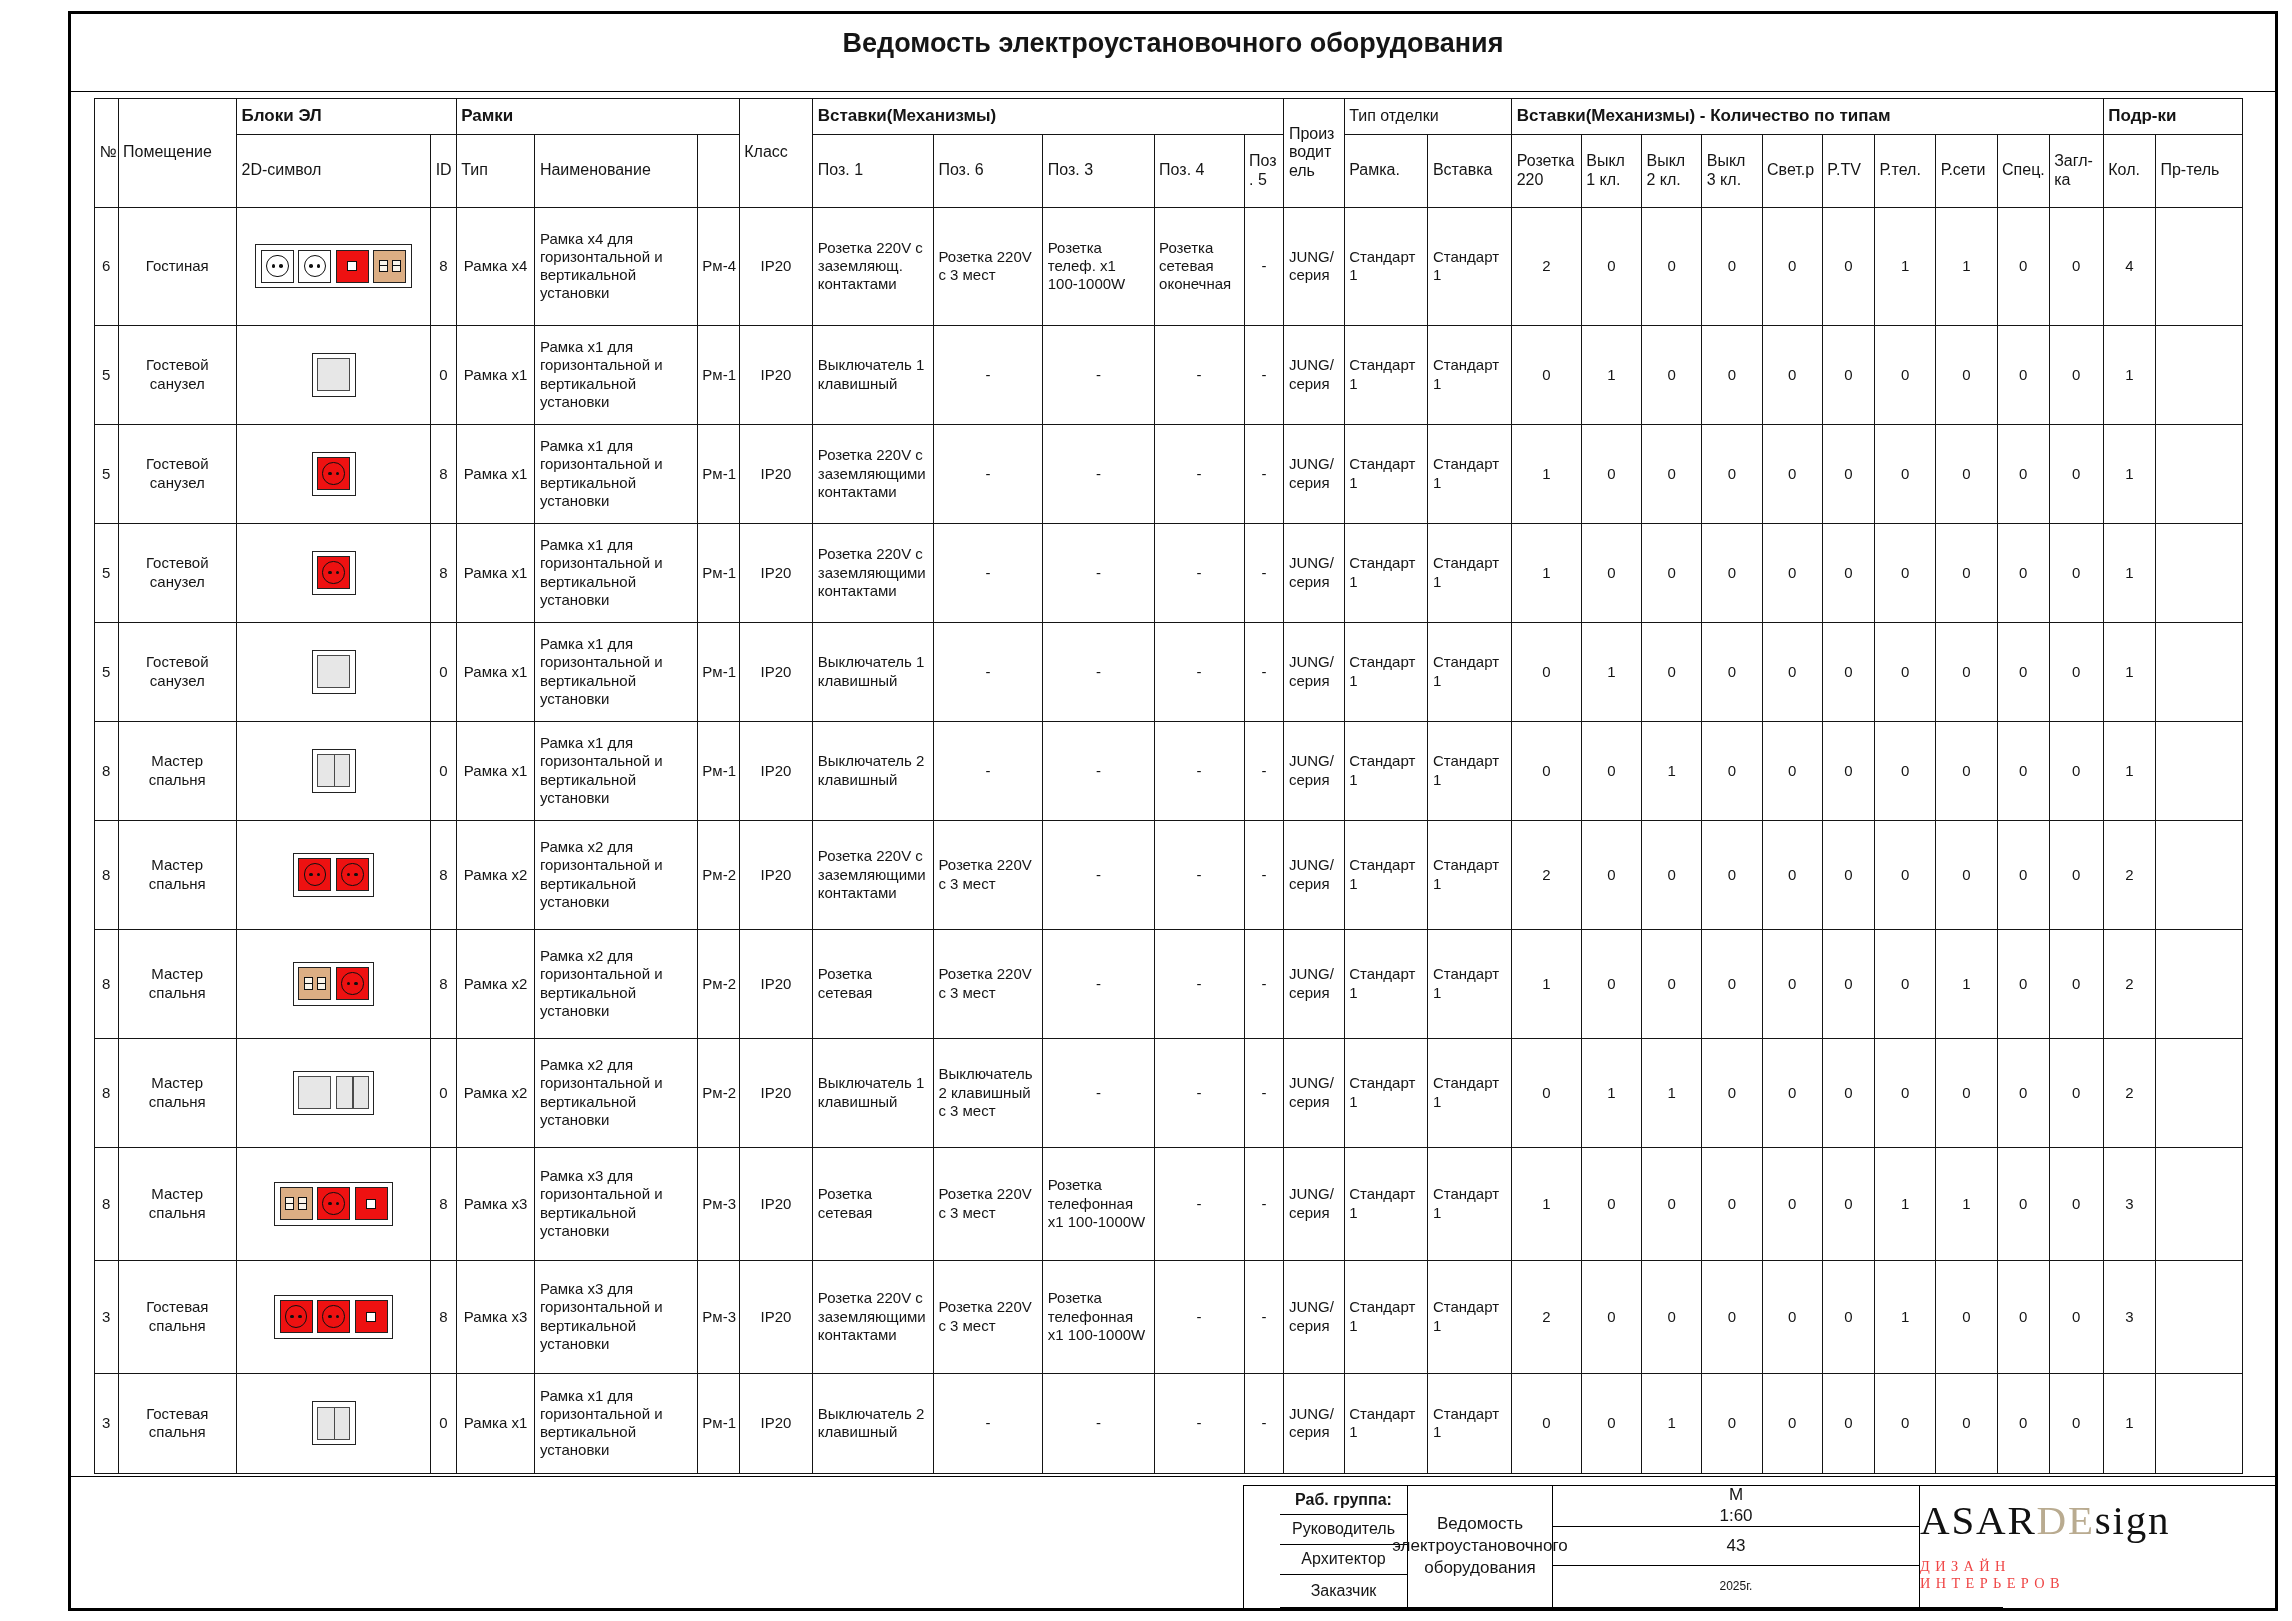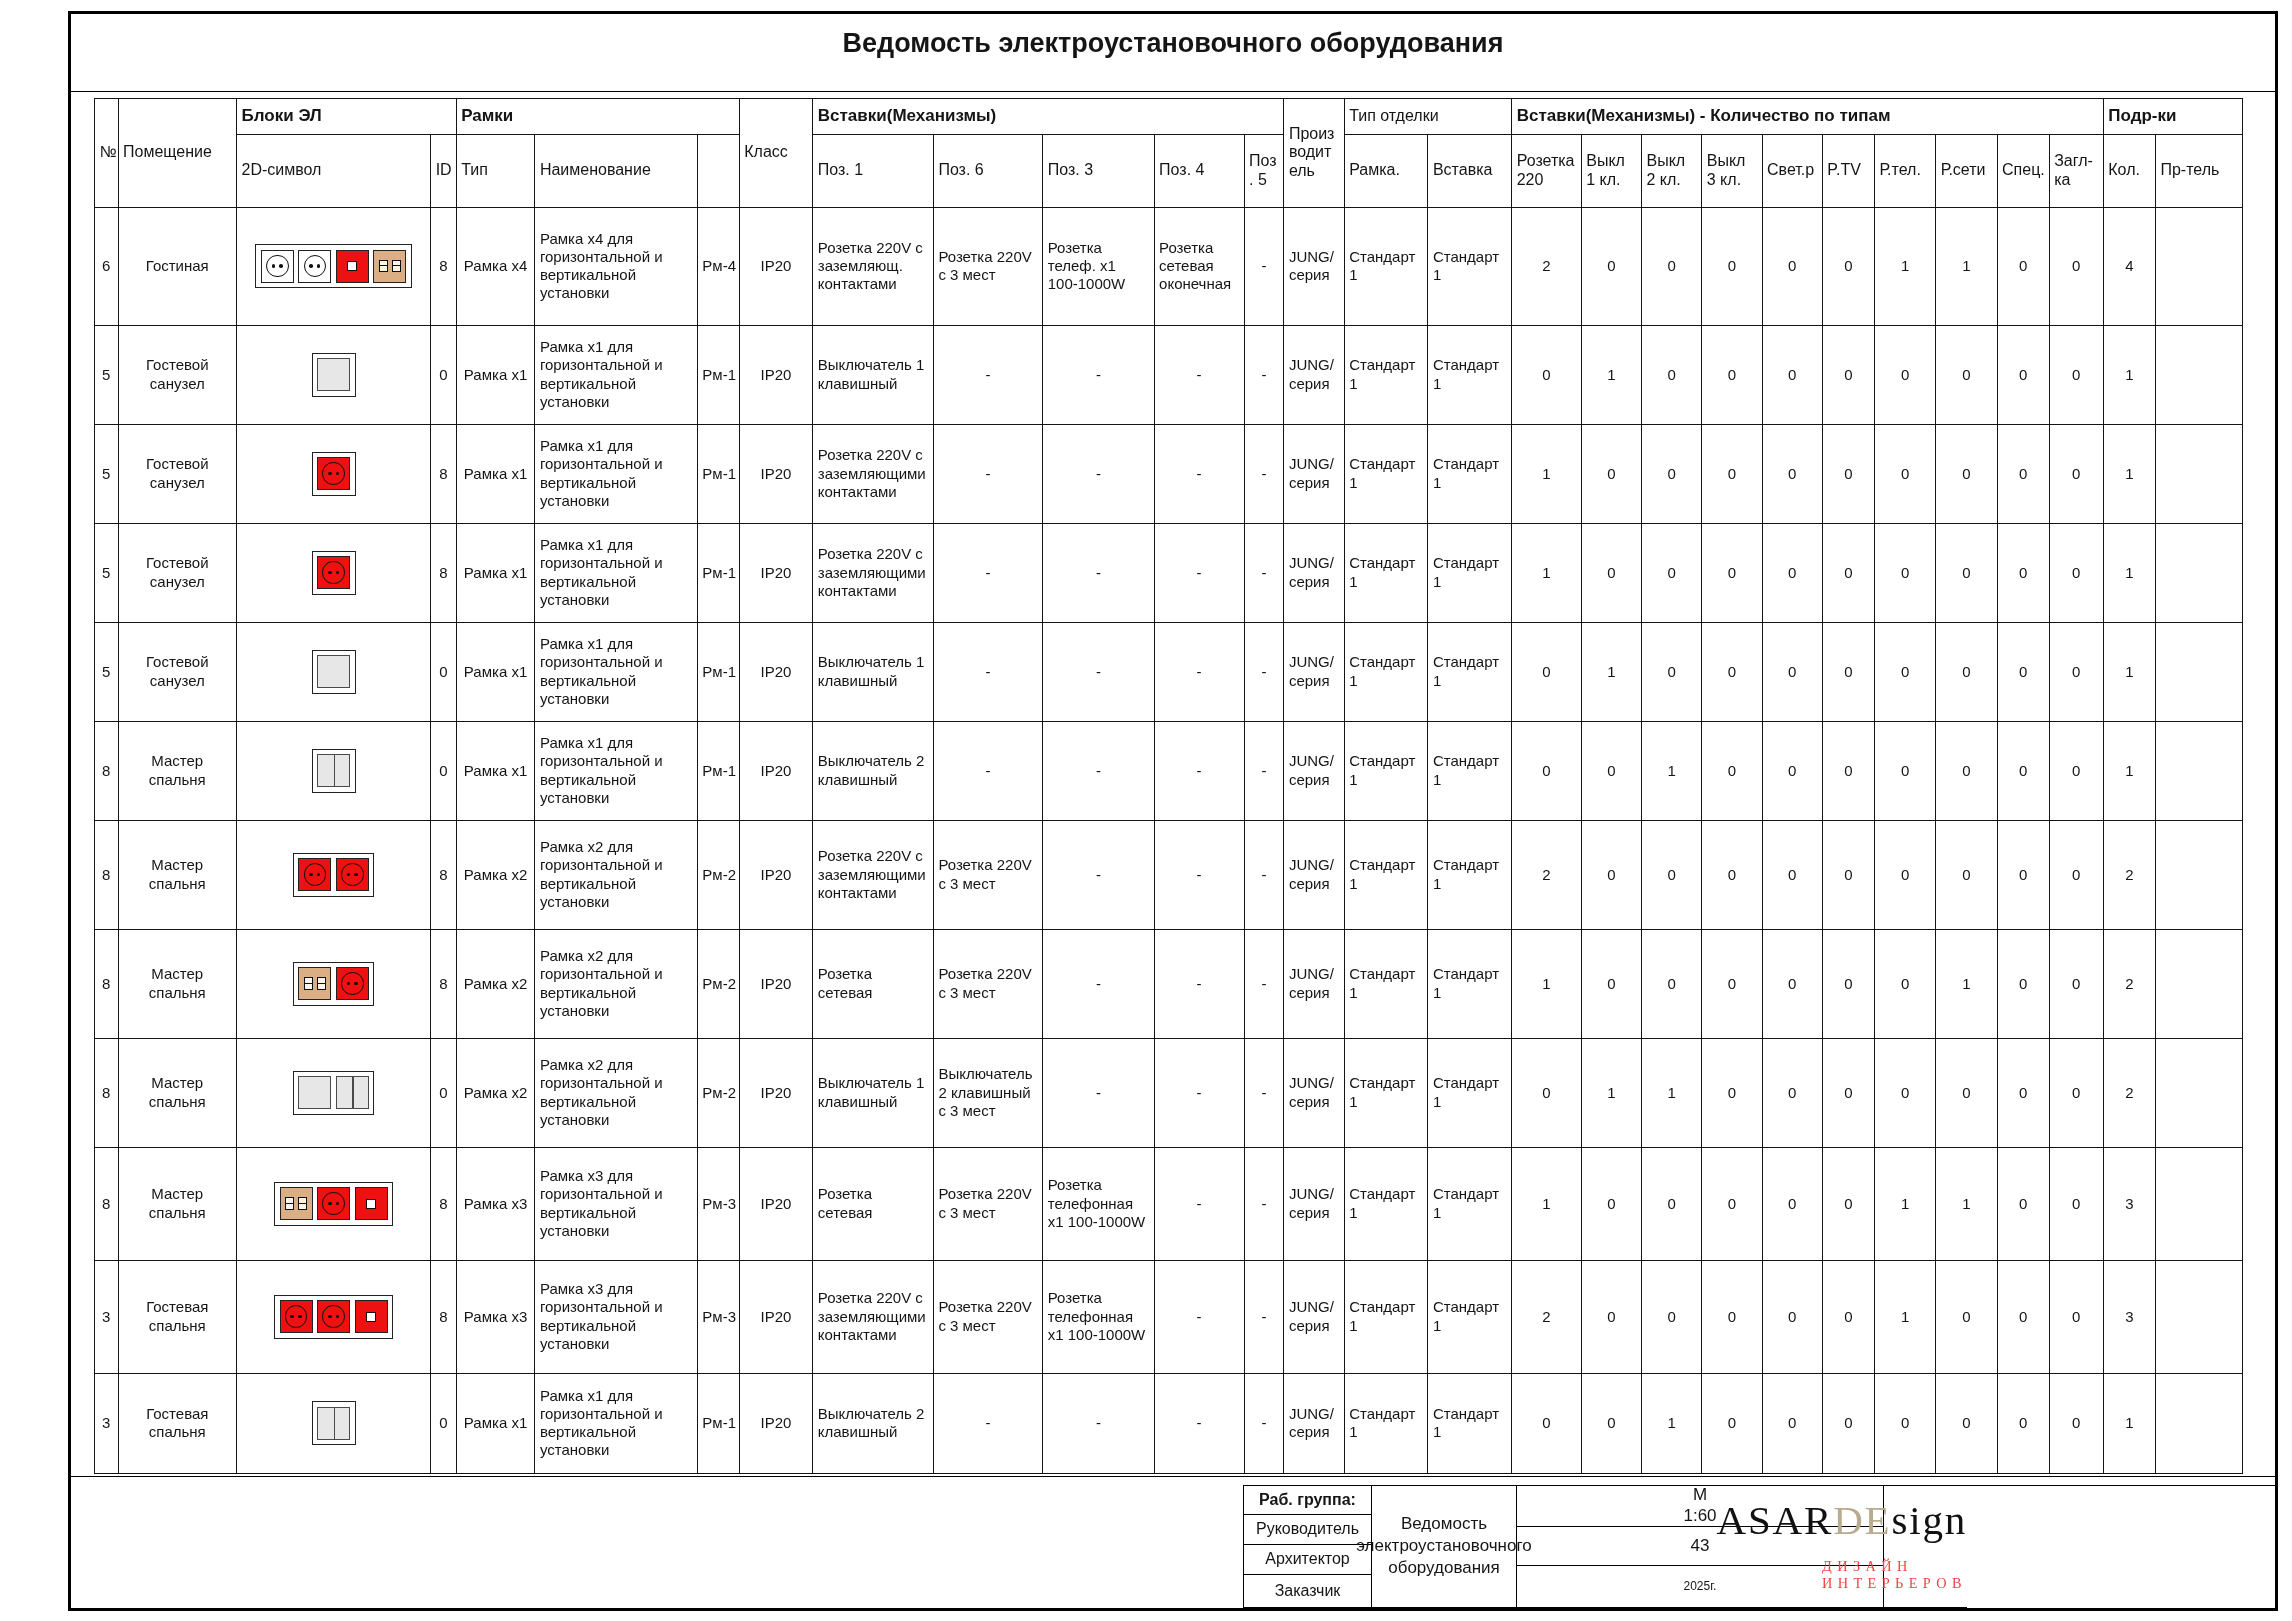--- a/index.html
+++ b/index.html
@@ -32,31 +32,31 @@
   .mod.tan{background:var(--module-tan);}
   .mod.gray{background:var(--module-gray);border-width:1.3px;border-color:#4a4a4a;}
   .mod.gray.split::after{content:"";position:absolute;left:50%;top:0;bottom:0;width:1.3px;background:#4a4a4a;}
   .circ{width:22.4px;height:22.4px;border:1.6px solid #101010;border-radius:50%;display:flex;align-items:center;justify-content:center;gap:4px;box-sizing:border-box;}
   .dot{width:3.6px;height:3.6px;border-radius:50%;background:#101010;display:block;}
   .sqr{width:9.9px;height:9.9px;border:1.6px solid #101010;background:#fff;box-sizing:border-box;}
   .port{width:9px;height:12.5px;border:1.4px solid #101010;background:#fbf5ea;box-sizing:border-box;display:flex;flex-direction:column;}
   .port::before{content:"";height:4.5px;border-bottom:1.4px solid #101010;}
 
   
-  .tblock{position:absolute;left:1172px;top:1471px;right:0;bottom:0;display:grid;grid-template-columns:128px 145px 367px 83px 1fr;border:1.8px solid #000;border-right:none;border-bottom:none;font-size:16px;}
+  .tblock{position:absolute;left:1172px;top:1471px;right:0;bottom:0;display:grid;grid-template-columns:128px 145px 367px 83px 1fr;border:1.8px solid #000;border-right:none;border-bottom:none;font-size:16px;padding-left:36px;}
   .tb-col{display:flex;flex-direction:column;}
   .tb-cell{border-right:1.8px solid #000;border-bottom:1.8px solid #000;display:flex;align-items:center;justify-content:center;text-align:center;box-sizing:border-box;padding:0.9px 3.6px;}
   .tb-cell.bold{font-weight:bold;}
   .tb-row1{height:29px;} .tb-row2{height:30px;} .tb-row3{height:30px;} .tb-row4{flex:1;}
   .tb-proj-top{height:41px;font-size:18px;}
   .tb-proj-bottom{flex:1;font-size:17px;line-height:1.3;}
   .tb-scale-1{height:41px;flex-direction:column;font-size:17px;line-height:1.2;}
   .tb-scale-2{height:39px;font-size:17px;}
   .tb-scale-3{flex:1;font-size:12px;}
-  .tb-logo{border-bottom:1.8px solid #000;display:flex;flex-direction:column;align-items:flex-end;justify-content:center;gap:17px;}
+  .tb-logo{border-bottom:1.8px solid #000;display:flex;flex-direction:column;align-items:flex-start;justify-content:center;gap:17px;}
   .logo-main{font-family:"Liberation Serif",serif;font-size:41px;letter-spacing:1.8px;color:#111;line-height:1;}
   .logo-main .de{color:var(--logo-de);}
   .logo-sub{font-family:"Liberation Serif",serif;font-size:14.3px;letter-spacing:5.4px;color:#ef4444;}
 </style>
 </head>
 <body>
 
 <div class="sheet">
   <div class="sheet-inner">
     <div class="doc-title">Ведомость электроустановочного оборудования</div>

